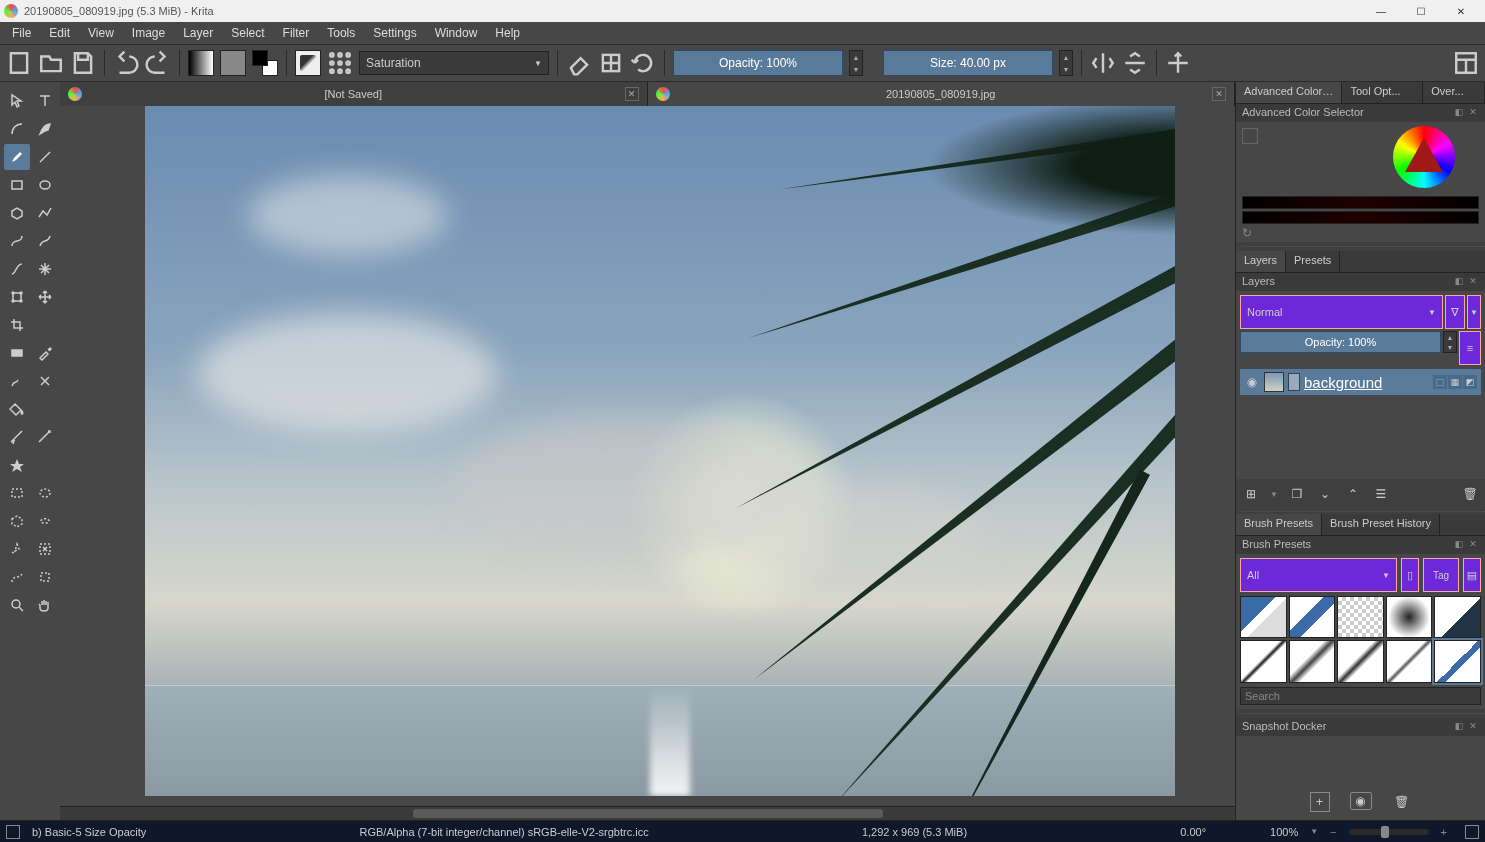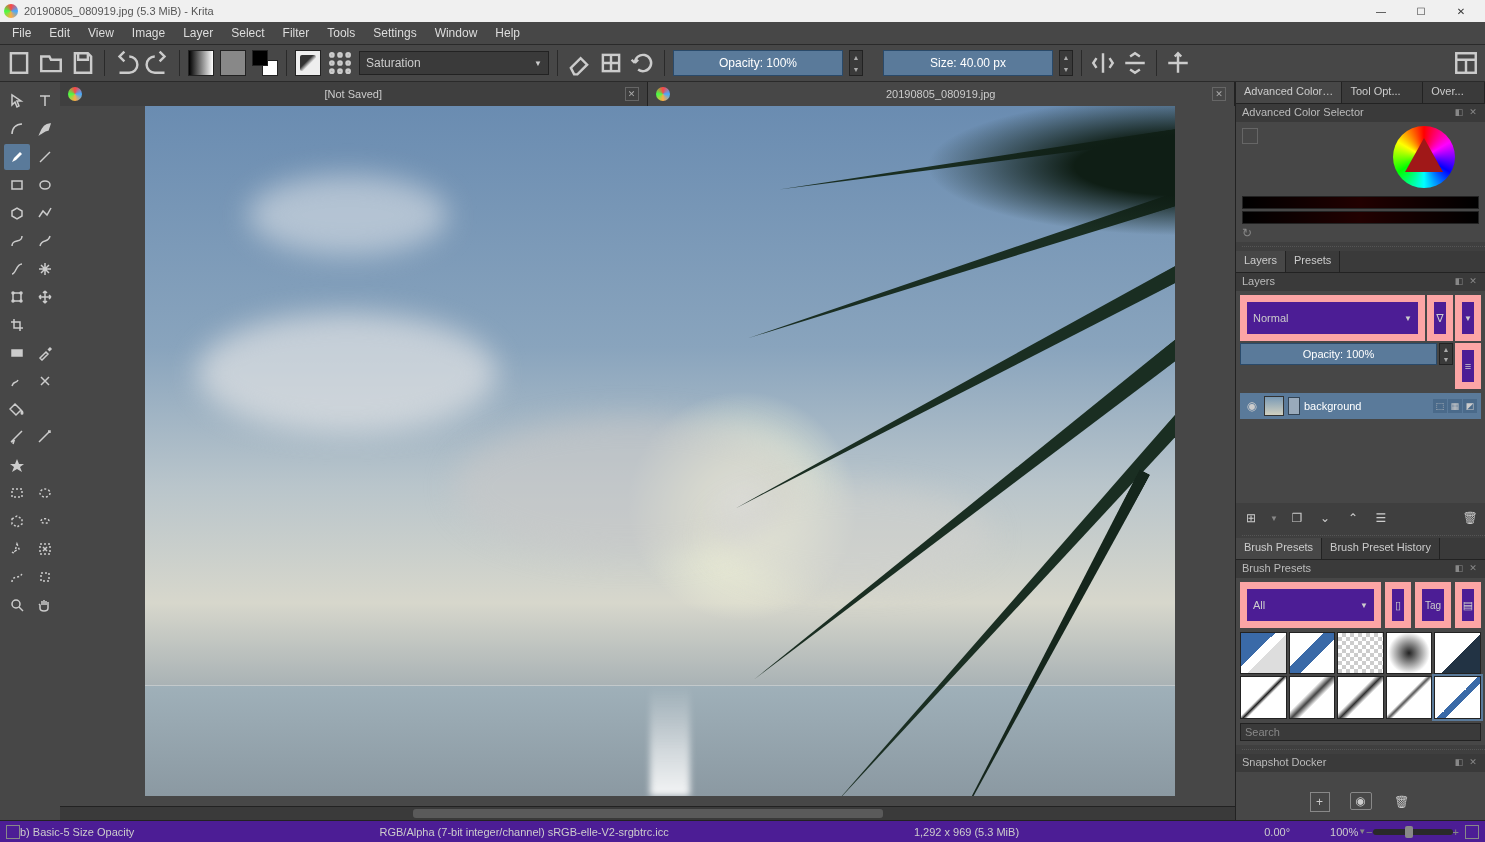--- a/index.html
+++ b/index.html
@@ -57,39 +57,39 @@
 .ptab.active { background:#474747;}
 .panel-title { height:18px; background:#3a3a3a; padding:2px 6px; font-size:11px; color:#bbb; display:flex; }
 .panel-title .pt-icons { margin-left:auto; display:flex; gap:2px;}
 .panel-title .pt-icons span{ width:12px; height:12px; display:flex; align-items:center; justify-content:center; font-size:9px; color:#888;}
 .color-sel { height:120px; background:#474747; position:relative; }
 .color-wheel { position:absolute; right:30px; top:4px; width:62px; height:62px; border-radius:50%; background:conic-gradient(red,magenta,blue,cyan,lime,yellow,red);}
 .color-tri { position:absolute; right:42px; top:16px; width:0; height:0; border-left:19px solid transparent; border-right:19px solid transparent; border-bottom:34px solid #a01818;}
 .color-bars { position:absolute; left:6px; right:6px; top:74px; height:28px; display:flex; flex-direction:column; gap:2px;}
 .color-bars div { flex:1; background:linear-gradient(90deg,#000,#200,#000); border:1px solid #222;}
 .layers-body { padding:4px; background:#474747; }
-.combo { height:20px; background:#4c1d95; border:7px solid #fca5a5; display:flex; align-items:center; padding:16px 6px; color:#ccc; font-size:11px;}
+.combo { height:20px; background:#6d28d9; border:1px solid #fca5a5; display:flex; align-items:center; padding:16px 6px; color:#ccc; font-size:11px;}
 .combo .dd{margin-left:auto;font-size:8px;}
 .layer-op-row { display:flex; gap:2px; margin-top:2px;}
 .layer-op { flex:1; height:22px; background:#5a7a9a; border:1px solid #2a4a6a; display:flex; align-items:center; justify-content:center; color:#fff; font-size:11px;}
 .layer-item { margin-top:4px; height:26px; background:#5a7a9a; display:flex; align-items:center; gap:4px; padding:0 4px;}
 .layer-item .eye{width:16px;text-align:center;}
 .layer-item .thumb{width:20px;height:20px;background:linear-gradient(180deg,#7a9ab5,#d0d0c0);border:1px solid #333;}
-.layer-item .lname{flex:1;color:#fff;font-size:11px;}
+.layer-item .lname{flex:1;color:#fff;font-size:15px;text-decoration:underline;}
 .layer-item .locks { display:flex; gap:1px;}
 .layer-item .locks span{width:14px;height:14px;background:#4a6a8a;display:flex;align-items:center;justify-content:center;font-size:9px;}
 .layer-btns { display:flex; gap:10px; padding:6px; align-items:center;}
 .layer-btns .lb { width:18px; height:18px; color:#ccc; display:flex; align-items:center; justify-content:center;}
 .layer-btns .trash{margin-left:auto;}
 .brush-presets { background:#474747; padding:4px;}
 .preset-grid { display:grid; grid-template-columns:repeat(5,1fr); gap:2px; margin-top:4px;}
 .preset { aspect-ratio:1.1; background:#ddd; border:1px solid #222; position:relative;}
 .preset.sel{outline:2px solid #5a7a9a;}
 .search-box{height:18px;background:#3a3a3a;border:1px solid #222;margin-top:4px;padding:0 4px;font-size:11px;color:#888;display:flex;align-items:center;}
-.statusbar { height:22px; background:#4c1d95; border-top:1px solid #222; display:flex; align-items:center; padding:0 6px; font-size:11px; color:#ccc;}
+.statusbar { height:22px; background:#0f172a; border-top:1px solid #222; display:flex; align-items:center; padding:0 6px; gap:12px; font-size:11px; color:#ccc;}
 .statusbar .sb-item{white-space:nowrap;}
 .statusbar .spacer{flex:1;}
 .zoom-slider{width:80px;height:6px;background:#2a2a2a;position:relative;border-radius:3px;}
 .zoom-slider::after{content:"";position:absolute;left:40%;top:-3px;width:8px;height:12px;background:#888;border-radius:2px;}
 svg{stroke:currentColor;fill:none;stroke-width:1.5;}
 .dotted-line{position:absolute;left:6px;right:6px;height:0;border-top:1px dotted #555;}
 </style>
 </head>
 <body>
 

